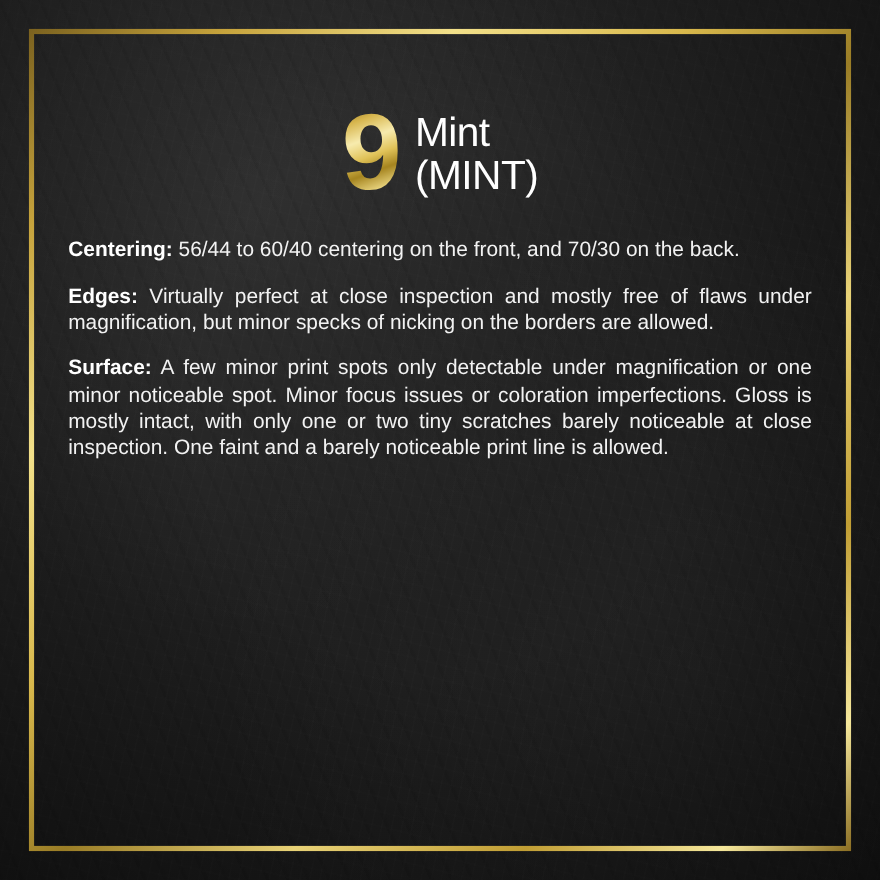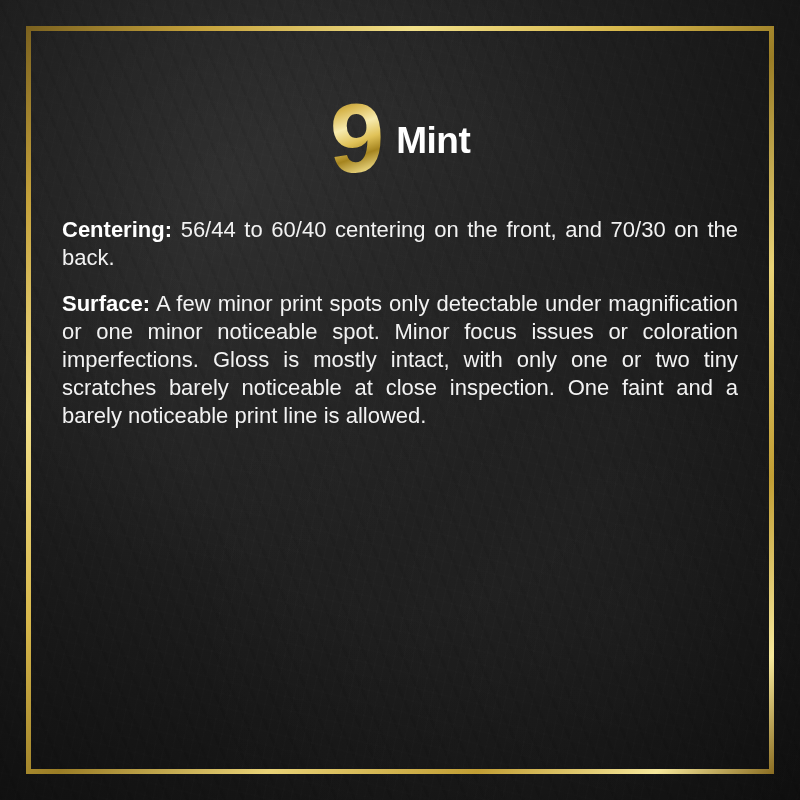--- a/index.html
+++ b/index.html
@@ -104,33 +104,33 @@
   }
   .grade-names {
     display: flex;
     flex-direction: column;
     justify-content: center;
     line-height: 1.0;
   }
   .grade-title {
     color: #ffffff;
     font-size: 37px;
-    font-weight: bold;
+    font-weight: normal;
     letter-spacing: -0.5px;
   }
   .grade-subtitle {
     color: #ffffff;
     font-size: 37px;
     font-weight: normal;
     letter-spacing: -0.5px;
     margin-top: 2px;
   }
   .section {
     color: #f2f2f2;
-    font-size: 22px;
+    font-size: 19px;
     line-height: 1.28;
     text-align: justify;
     text-justify: inter-word;
     margin-bottom: 17px;
   }
   .section:last-child {
     margin-bottom: 16px;
   }
   .section .lbl {
     font-weight: bold;
@@ -147,29 +147,34 @@
   <div class="texture"></div>
   <div class="vignette"></div>
   <div class="frame"></div>
 
   <div class="content">
 
     <div class="header">
       <div class="grade-number">9</div>
       <div class="grade-names">
         <div class="grade-title">Mint</div>
+        <div class="grade-subtitle">(MINT)</div>
       </div>
     </div>
 
     <div class="section">
       <span class="lbl">Centering:</span>
       <span class="txt">56/44 to 60/40 centering on the front, and 70/30 on the back.</span>
     </div>
 
 
+    <div class="section">
+      <span class="lbl">Edges:</span>
+      <span class="txt">Virtually perfect at close inspection and mostly free of flaws under magnification, but minor specks of nicking on the borders are allowed.</span>
+    </div>
 
     <div class="section">
       <span class="lbl">Surface:</span>
       <span class="txt">A few minor print spots only detectable under magnification or one minor noticeable spot. Minor focus issues or coloration imperfections. Gloss is mostly intact, with only one or two tiny scratches barely noticeable at close inspection. One faint and a barely noticeable print line is allowed.</span>
     </div>
 
   </div>
 </div>
 
 </body></html>

